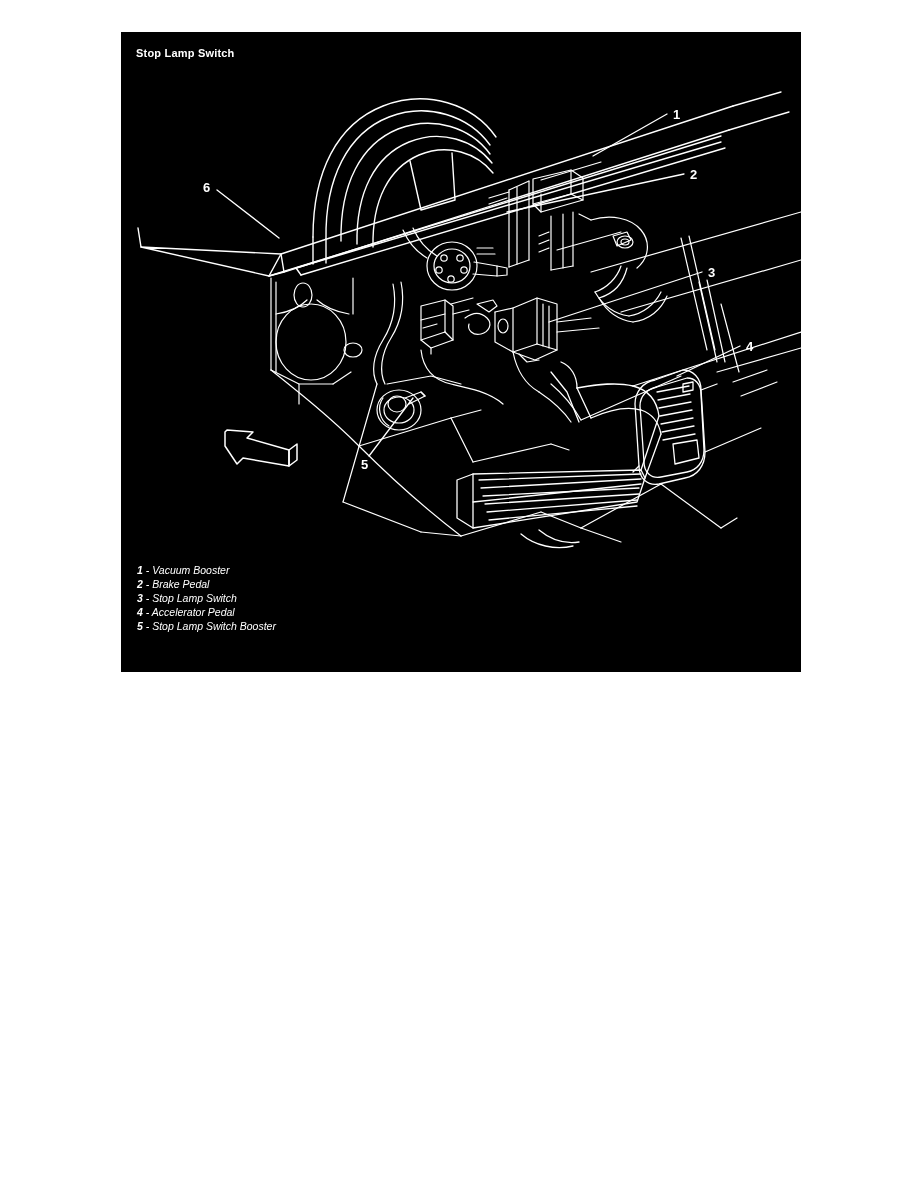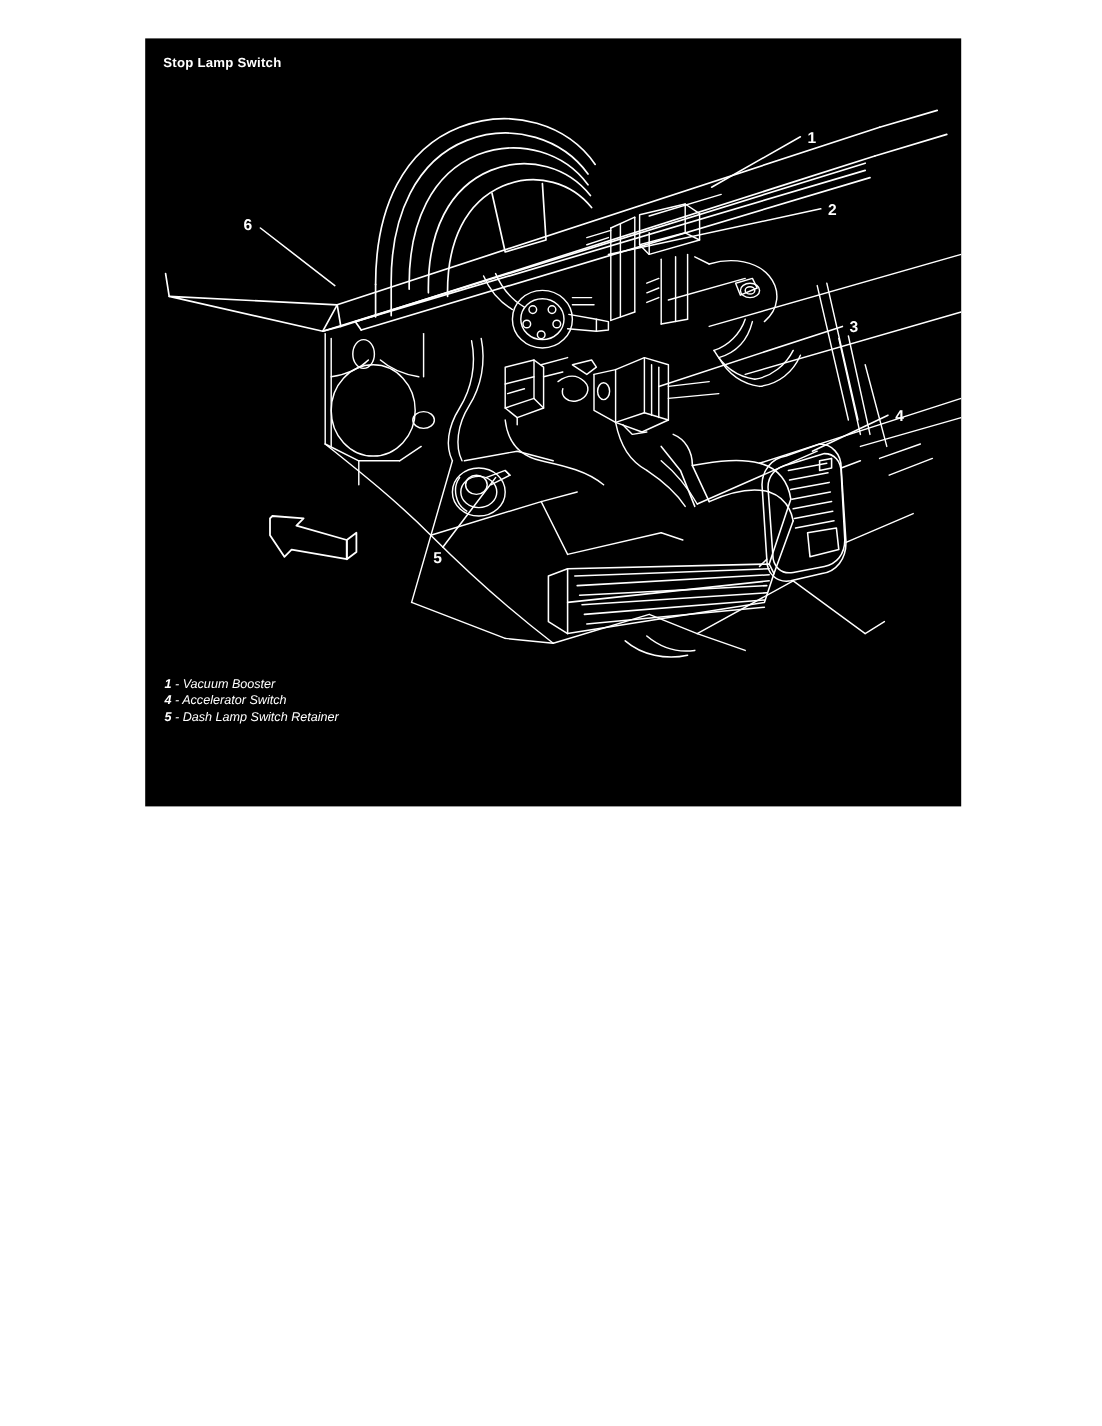--- a/index.html
+++ b/index.html
@@ -334,22 +334,28 @@
         <text class="callout-text" x="82" y="160" text-anchor="start">6</text>
       </g>
 
     </svg>
 
     <div id="legend">
       <div class="legend-row">
         <span class="legend-num">1</span><span class="legend-dash"> </span><span class="legend-dash">-</span><span class="legend-dash"> </span><span class="legend-label">Vacuum Booster</span>
       </div>
       <div class="legend-row">
-        <span class="legend-num">4</span><span class="legend-dash"> </span><span class="legend-dash">-</span><span class="legend-dash"> </span><span class="legend-label">Accelerator Switch</span>
-      </div>
-      <div class="legend-row">
-        <span class="legend-num">5</span><span class="legend-dash"> </span><span class="legend-dash">-</span><span class="legend-dash"> </span><span class="legend-label">Dash Lamp Switch Retainer</span>
+        <span class="legend-num">2</span><span class="legend-dash"> </span><span class="legend-dash">-</span><span class="legend-dash"> </span><span class="legend-label">Brake Pedal</span>
+      </div>
+      <div class="legend-row">
+        <span class="legend-num">3</span><span class="legend-dash"> </span><span class="legend-dash">-</span><span class="legend-dash"> </span><span class="legend-label">Stop Lamp Switch</span>
+      </div>
+      <div class="legend-row">
+        <span class="legend-num">4</span><span class="legend-dash"> </span><span class="legend-dash">-</span><span class="legend-dash"> </span><span class="legend-label">Accelerator Pedal</span>
+      </div>
+      <div class="legend-row">
+        <span class="legend-num">5</span><span class="legend-dash"> </span><span class="legend-dash">-</span><span class="legend-dash"> </span><span class="legend-label">Stop Lamp Switch Booster</span>
       </div>
     </div>
 
   </div>
 
 </div>
 
 </body></html>

